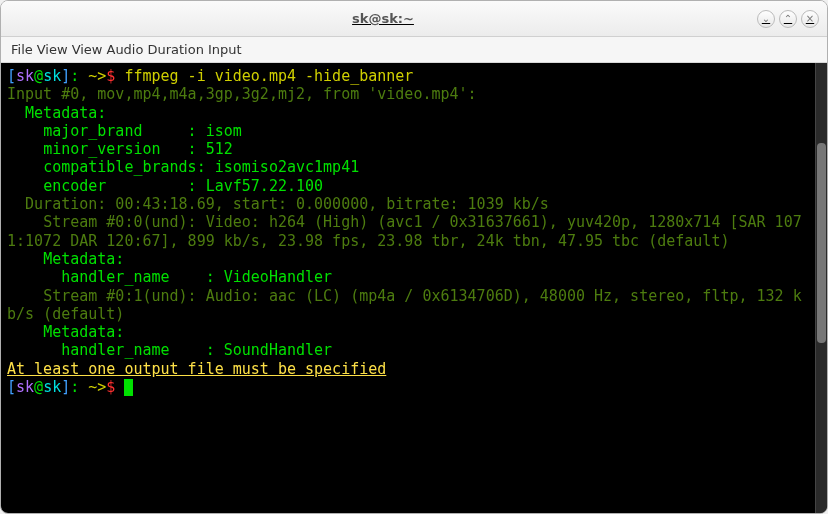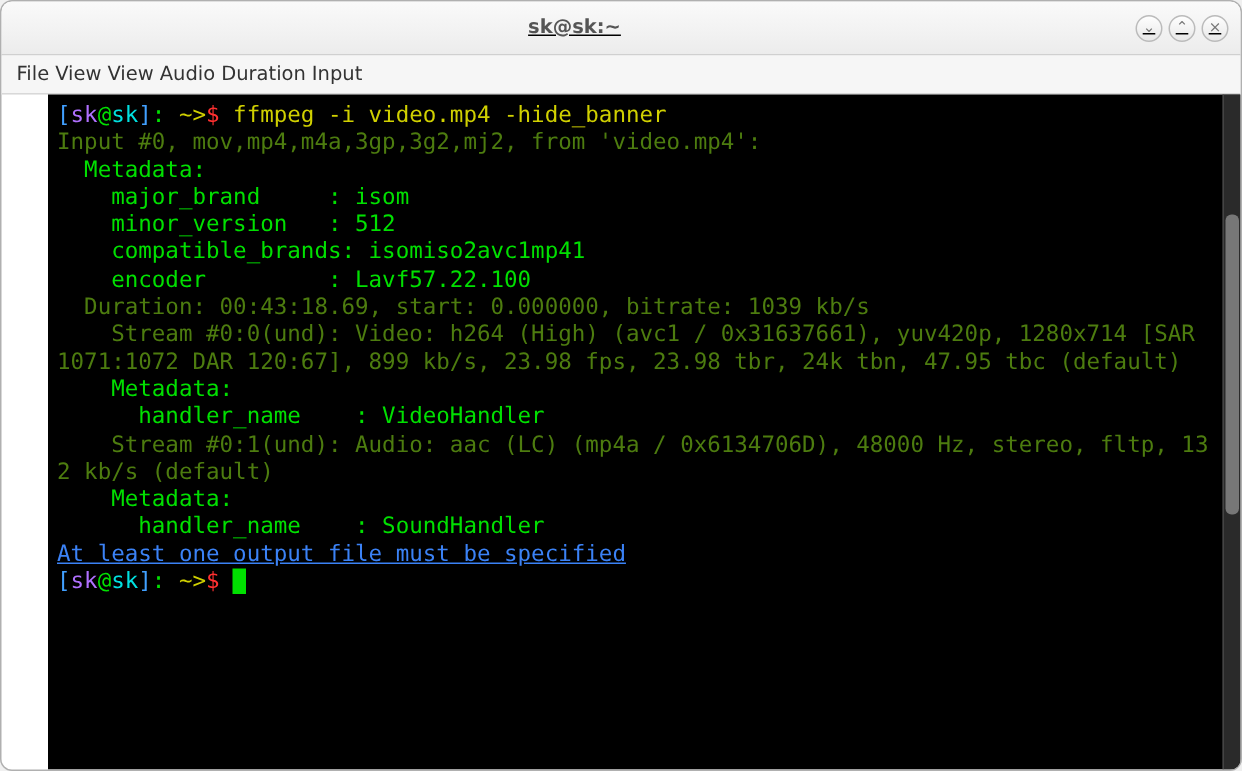--- a/index.html
+++ b/index.html
@@ -61,21 +61,20 @@
   gap: 4px;
   font-size: 13px;
   color: #333;
 }
 .menu-item { cursor: pointer; }
 .terminal-wrap {
   flex: 1;
   display: flex;
   background: #000;
   overflow: hidden;
-  margin-left: 31px;
 }
 .terminal {
   flex: 1;
   font-family: "DejaVu Sans Mono", "Liberation Mono", monospace;
   font-size: 15px;
   line-height: 1.22;
   color: #00e000;
   white-space: pre-wrap;
   word-break: break-all;
   padding: 4px 6px;
@@ -94,21 +93,21 @@
   background: #777;
   border-radius: 4px;
 }
 .bracket { color: #41a0ff; }
 .user { color: #b070ff; }
 .host { color: #00e0e0; }
 .path { color: #d0d000; }
 .dollar { color: #ff3030; }
 .cmd { color: #d0d000; }
 .info { color: #4d7c0f; }
-.err { color: #3b82f6; text-decoration: underline; }
+.err { color: #fde047; text-decoration: underline; }
 .cursor {
   display: inline-block;
   width: 9px;
   height: 17px;
   background: #00e000;
   vertical-align: text-bottom;
 }
 </style>
 </head>
 <body>

